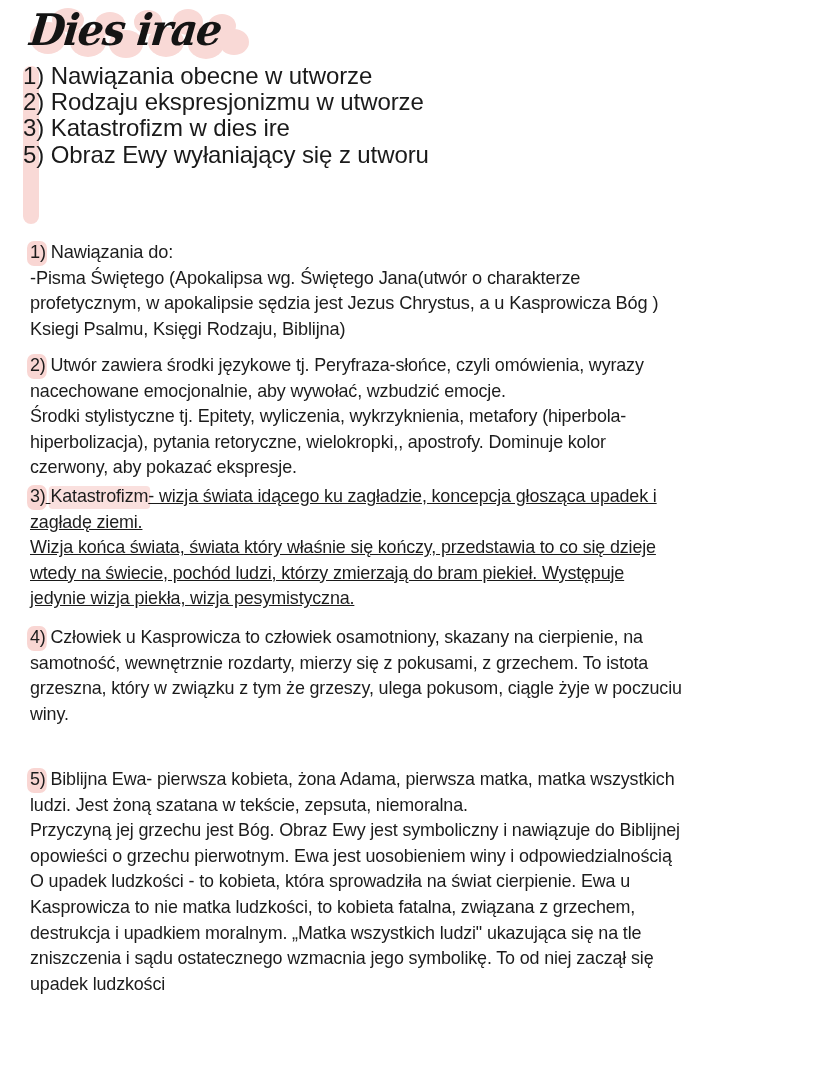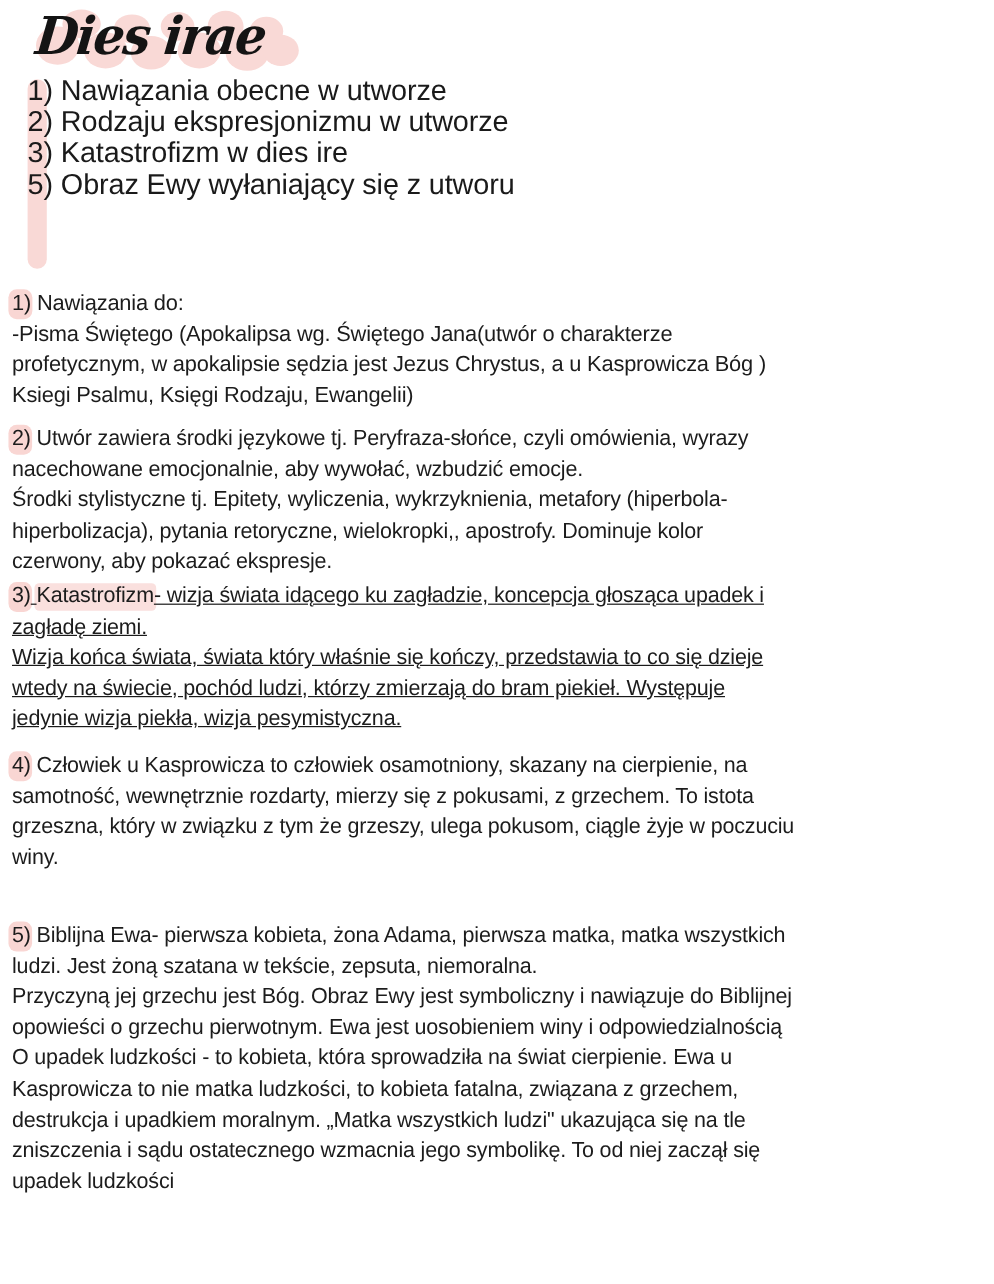--- a/index.html
+++ b/index.html
@@ -78,21 +78,21 @@
     font-size: 24px;
     line-height: 26.2px;
     white-space: nowrap;
     color: #1a1a1a;
     letter-spacing: -0.1px;
   }
 
   
   .sec {
     position: absolute;
-    left: 10px;
+    left: 30px;
     width: 770px;
   }
   .sec .line {
     position: relative;
     font-size: 18.2px;
     line-height: 25.6px;
     white-space: nowrap;
     letter-spacing: -0.15px;
     color: #1c1c1c;
   }
@@ -175,21 +175,21 @@
     <div class="toc-row">
       <span>5)</span>
       <span>Obraz Ewy wyłaniający się z utworu</span>
     </div>
   </div>
 
   <div class="sec" style="top:240px;">
     <div class="line"><span class="marker">1)</span><span> Nawiązania do:</span></div>
     <div class="line">-Pisma Świętego (Apokalipsa wg. Świętego Jana(utwór o charakterze</div>
     <div class="line">profetycznym, w apokalipsie sędzia jest Jezus Chrystus, a u Kasprowicza Bóg )</div>
-    <div class="line">Ksiegi Psalmu, Księgi Rodzaju, Ewangelii)</div>
+    <div class="line">Ksiegi Psalmu, Księgi Rodzaju, Biblijna)</div>
   </div>
 
   <div class="sec narrow" style="top:353px;">
     <div class="line"><span class="marker">2)</span><span> Utwór zawiera środki językowe tj. Peryfraza-słońce, czyli omówienia, wyrazy</span></div>
     <div class="line">nacechowane emocjonalnie, aby wywołać, wzbudzić emocje.</div>
     <div class="line">Środki stylistyczne tj. Epitety, wyliczenia, wykrzyknienia, metafory  (hiperbola-</div>
     <div class="line">hiperbolizacja), pytania retoryczne, wielokropki,, apostrofy. Dominuje kolor</div>
     <div class="line">czerwony, aby pokazać ekspresje.</div>
   </div>
 

